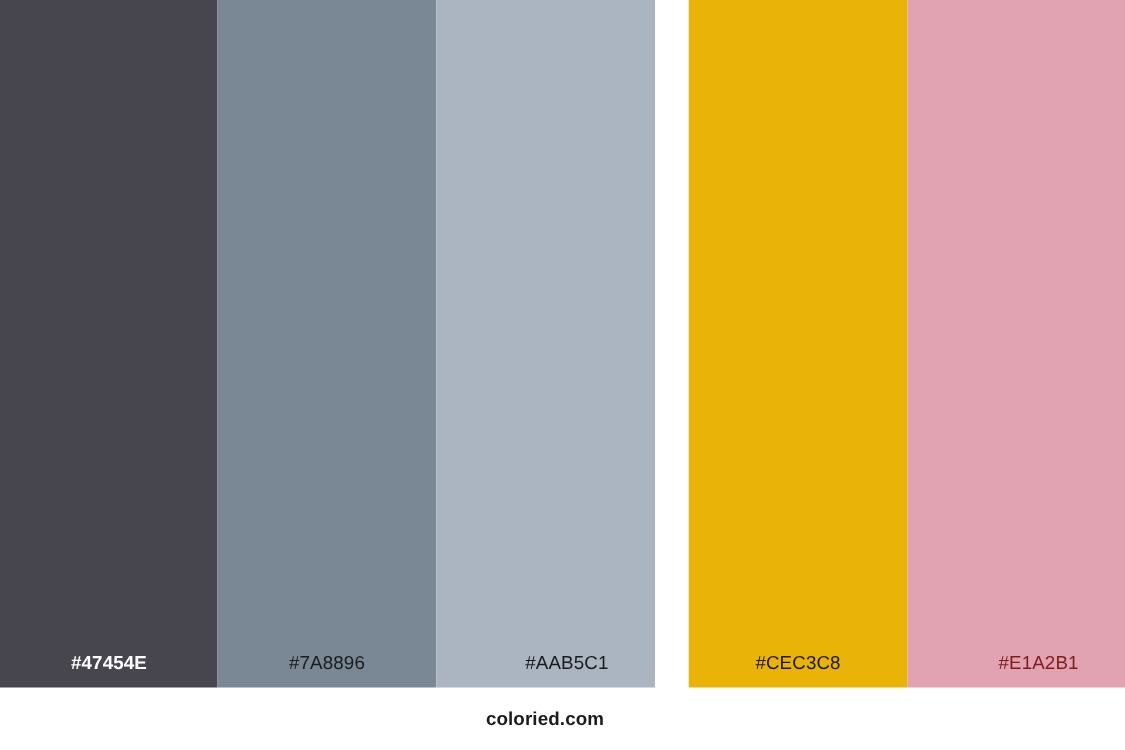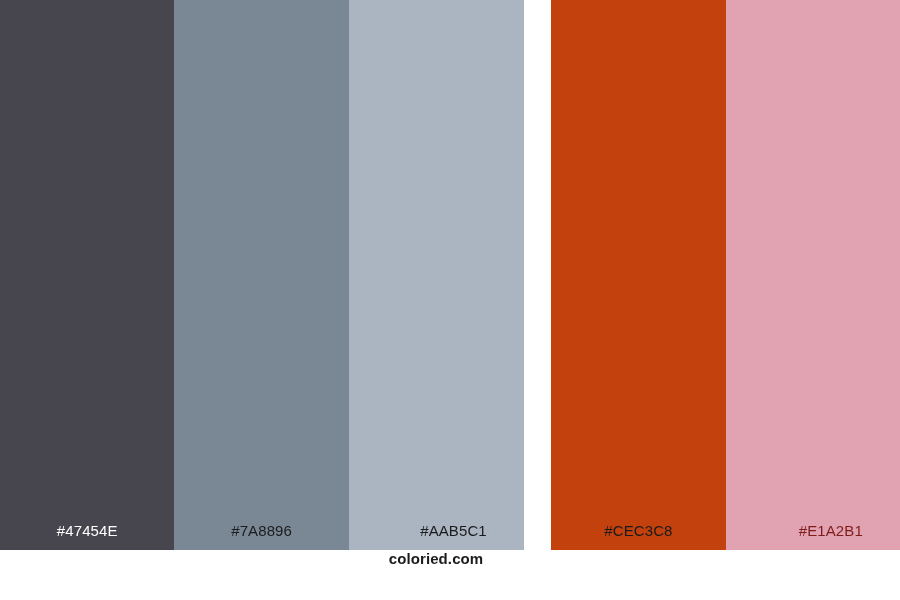--- a/index.html
+++ b/index.html
@@ -53,33 +53,34 @@
     line-height: 15px;
     font-weight: 400;
     letter-spacing: 0.1px;
     padding-bottom: 12px;
     user-select: text;
     white-space: nowrap;
   }
 
   .swatch.on-dark .swatch-label {
     color: #ffffff;
+    font-weight: bold;
   }
 
   .swatch.on-light .swatch-label {
     color: #1b1b1b;
   }
 
   
   #footer-bar {
     width: 872px;
     height: 50px;
     background: #ffffff;
     display: flex;
-    align-items: flex-start;
+    align-items: center;
     justify-content: center;
   }
 
   #footer-brand {
     font-size: 15px;
     line-height: 17px;
     font-weight: 700;
     color: #1b1b1b;
     letter-spacing: 0.1px;
     text-align: center;
@@ -98,21 +99,21 @@
     </div>
 
     <div class="swatch on-light" style="background-color: rgb(122, 136, 150); justify-content: center;">
       <span class="swatch-label" style="color: rgb(27, 27, 27);">#7A8896</span>
     </div>
 
     <div class="swatch on-light" style="background-color: rgb(170, 181, 193); padding-left: 34px;">
       <span class="swatch-label" style="color: rgb(27, 27, 27);">#AAB5C1</span>
     </div>
 
-    <div class="swatch on-light" style="background-color: #c2410c; margin-left: 27px;">
+    <div class="swatch on-light" style="background-color: #eab308; margin-left: 27px;">
       <span class="swatch-label" style="color: rgb(27, 27, 27);">#CEC3C8</span>
     </div>
 
     <div class="swatch on-light" style="background-color: rgb(225, 162, 177);">
       <span class="swatch-label" style="color: #7f1d1d; margin-left: 36px;">#E1A2B1</span>
     </div>
 
   </div>
 
   <div id="footer-bar">

